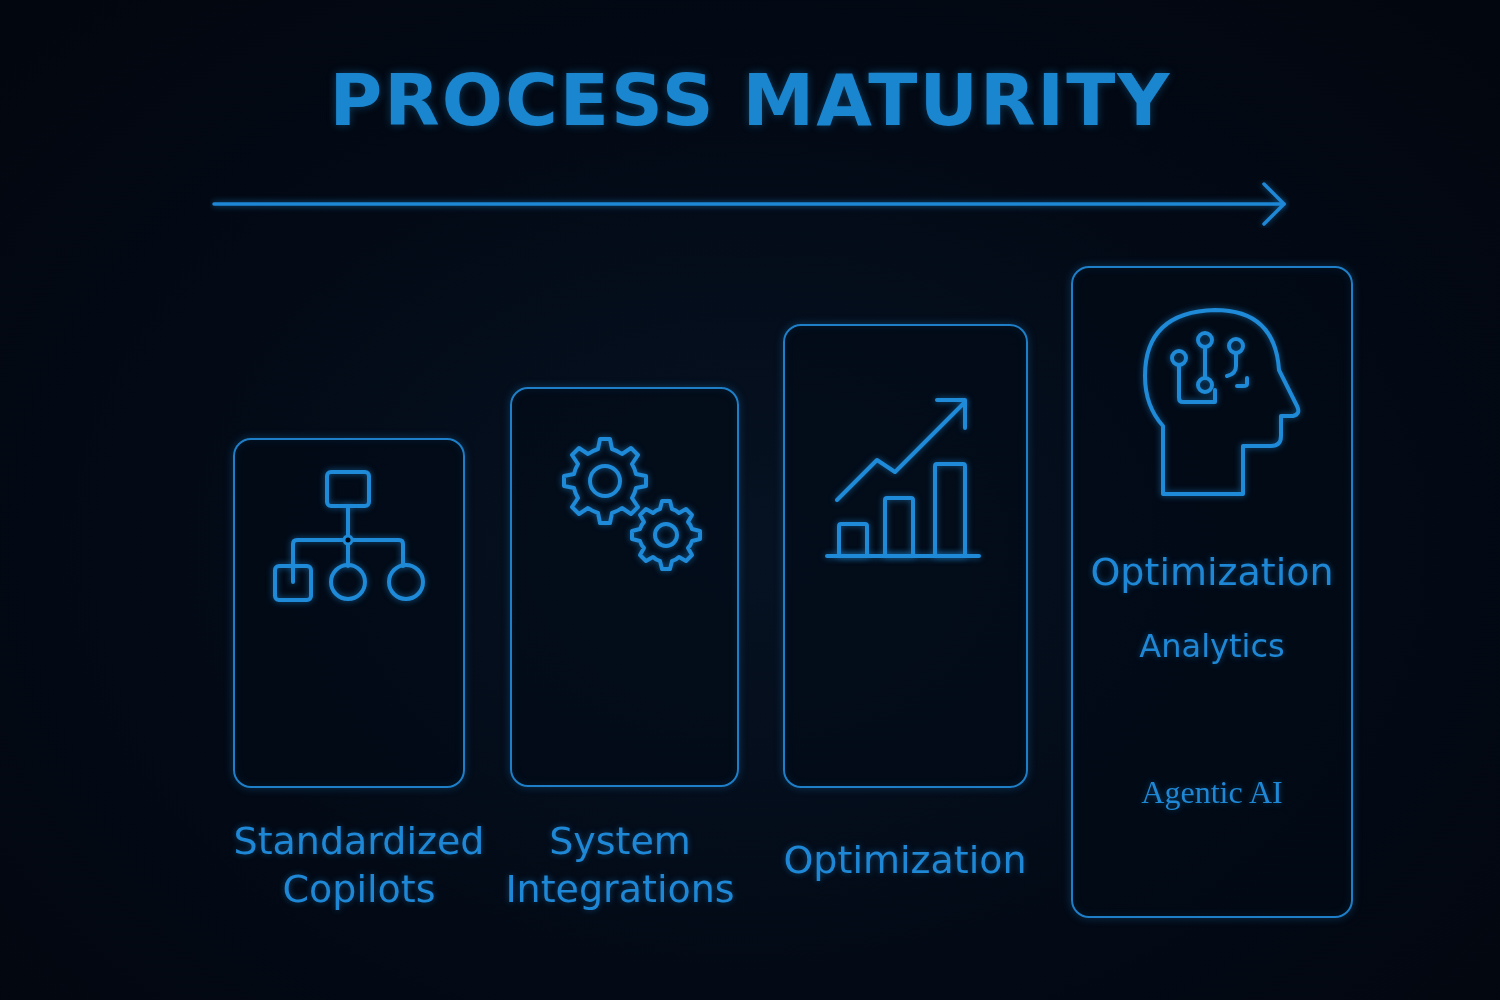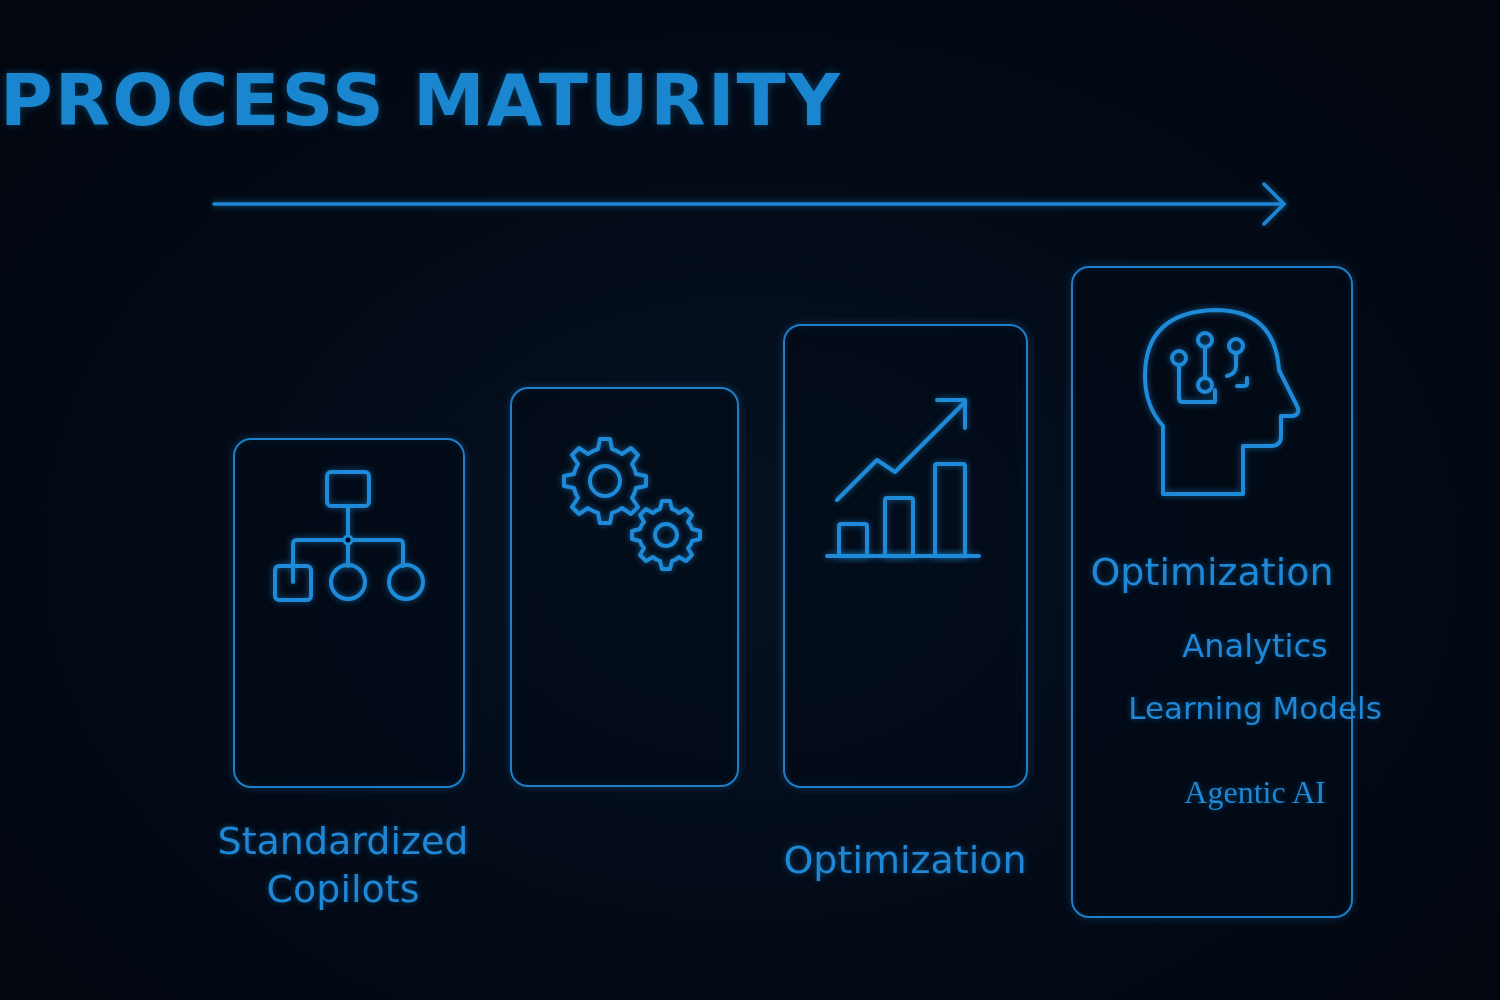--- a/index.html
+++ b/index.html
@@ -16,26 +16,28 @@
       height: 1000px;
       background: radial-gradient(ellipse at 50% 55%, #061222 0%, #030a16 55%, #02060e 100%);
       font-family: "DejaVu Sans", "Liberation Sans", sans-serif;
       color: #1e88d6;
     }
     .title {
       position: absolute;
       left: 0;
       width: 1485px;
       top: 58px;
+      text-align: center;
       font-size: 72px;
       font-weight: bold;
       letter-spacing: 2px;
       color: #1a86d0;
       text-shadow: 0 0 8px rgba(26,134,208,0.4);
       font-family: "DejaVu Sans", sans-serif;
+      padding-left: 8px;
     }
     .arrow {
       position: absolute;
       left: 210px;
       top: 180px;
       width: 1080px;
       height: 48px;
     }
     .card {
       position: absolute;
@@ -77,21 +79,20 @@
     }
     .card-item {
       position: absolute;
       left: 0;
       width: 100%;
       text-align: center;
       font-size: 32px;
       line-height: 40px;
       color: #1e88d6;
       text-shadow: 0 0 6px rgba(30,136,214,0.45);
-      padding-left: 43px;
     }
     .line { display: block; white-space: nowrap; }
   </style>
 </head>
 <body>
 
 <div class="stage">
 
   <div class="title">PROCESS MATURITY</div>
 
@@ -104,36 +105,40 @@
     <svg style="left:36px; top:30px;" width="160" height="130" viewBox="0 0 160 130">
       <rect class="stroke" x="56" y="2" width="42" height="34" rx="4"></rect>
       <line class="stroke" x1="77" y1="36" x2="77" y2="96"></line>
       <path class="stroke" d="M22 112 V74 Q22 70 26 70 H128 Q132 70 132 74 V96"></path>
       <circle cx="77" cy="70" r="4" fill="#02060f" stroke="#1e8ad8" stroke-width="3"></circle>
       <rect class="stroke" x="4" y="96" width="36" height="34" rx="4"></rect>
       <circle class="stroke" cx="77" cy="112" r="17"></circle>
       <circle class="stroke" cx="135" cy="112" r="17"></circle>
     </svg>
   </div>
-  <div class="label" style="left:203px; top:817px; width:280px;">
+  <div class="label" style="left:219px; top:817px; width:280px;">
     <span class="line">Standardized</span>
     <span class="line">Copilots</span>
   </div>
 
   <div class="card" style="left:510px; top:387px; width:229px; height:400px;">
     <svg style="left:50px; top:40px;" width="145" height="140" viewBox="0 0 145 140">
 
       <path class="stroke" d="
         M38 10 L48 10 L50 20 Q56 22 60 25 L69 19 L76 26 L70 35 Q73 40 74 45 L84 47 L84 57 L74 59 Q73 64 70 69 L76 78 L69 85 L60 79 Q56 82 50 84 L48 94 L38 94 L36 84 Q30 82 26 79 L17 85 L10 78 L16 69 Q13 64 12 59 L2 57 L2 47 L12 45 Q13 40 16 35 L10 26 L17 19 L26 25 Q30 22 36 20 Z"></path>
       <circle class="stroke" cx="43" cy="52" r="15"></circle>
 
       <path class="stroke" d="
         M100 72 L108 72 L110 80 Q114 81 117 84 L124 80 L130 86 L126 93 Q129 96 130 100 L138 102 L138 110 L130 112 Q129 116 126 119 L130 126 L124 132 L117 128 Q114 131 110 132 L108 140 L100 140 L98 132 Q94 131 91 128 L84 132 L78 126 L82 119 Q79 116 78 112 L70 110 L70 102 L78 100 Q79 96 82 93 L78 86 L84 80 L91 84 Q94 81 98 80 Z"></path>
       <circle class="stroke" cx="104" cy="106" r="11"></circle>
     </svg>
+  </div>
+  <div class="label" style="left:480px; top:817px; width:280px;">
+    <span class="line">System</span>
+    <span class="line">Integrations</span>
   </div>
 
   <div class="card" style="left:783px; top:324px; width:245px; height:464px;">
     <svg style="left:40px; top:66px;" width="160" height="170" viewBox="0 0 160 170">
       <polyline class="stroke" points="12,108 52,68 70,80 140,10"></polyline>
       <polyline class="stroke" points="112,8 140,8 140,36"></polyline>
       <rect class="stroke" x="14" y="132" width="28" height="32" rx="2"></rect>
       <rect class="stroke" x="60" y="106" width="28" height="58" rx="2"></rect>
       <rect class="stroke" x="110" y="72" width="30" height="92" rx="2"></rect>
       <line class="stroke" x1="2" y1="164" x2="154" y2="164"></line>
@@ -156,20 +161,19 @@
       <circle class="stroke" cx="62" cy="79" r="7"></circle>
       <circle class="stroke" cx="93" cy="40" r="7"></circle>
       <path class="stroke" d="M93 47 V60 Q93 68 84 70"></path>
       <path class="stroke" d="M104 72 V78 Q104 80 100 80 H94"></path>
     </svg>
     <div class="card-heading" style="top:282px;">Optimization</div>
     <div class="card-item" style="top:358px;">
       <span class="line">Analytics</span>
     </div>
     <div class="card-item" style="top:420px;">
-      <span class="line" style="font-size:31px;">Learning Models</span>
     </div>
     <div class="card-item" style="top:504px;font-family:Liberation Serif, serif;">
       <span class="line">Agentic AI</span>
     </div>
   </div>
 
 </div>
 
 </body></html>

